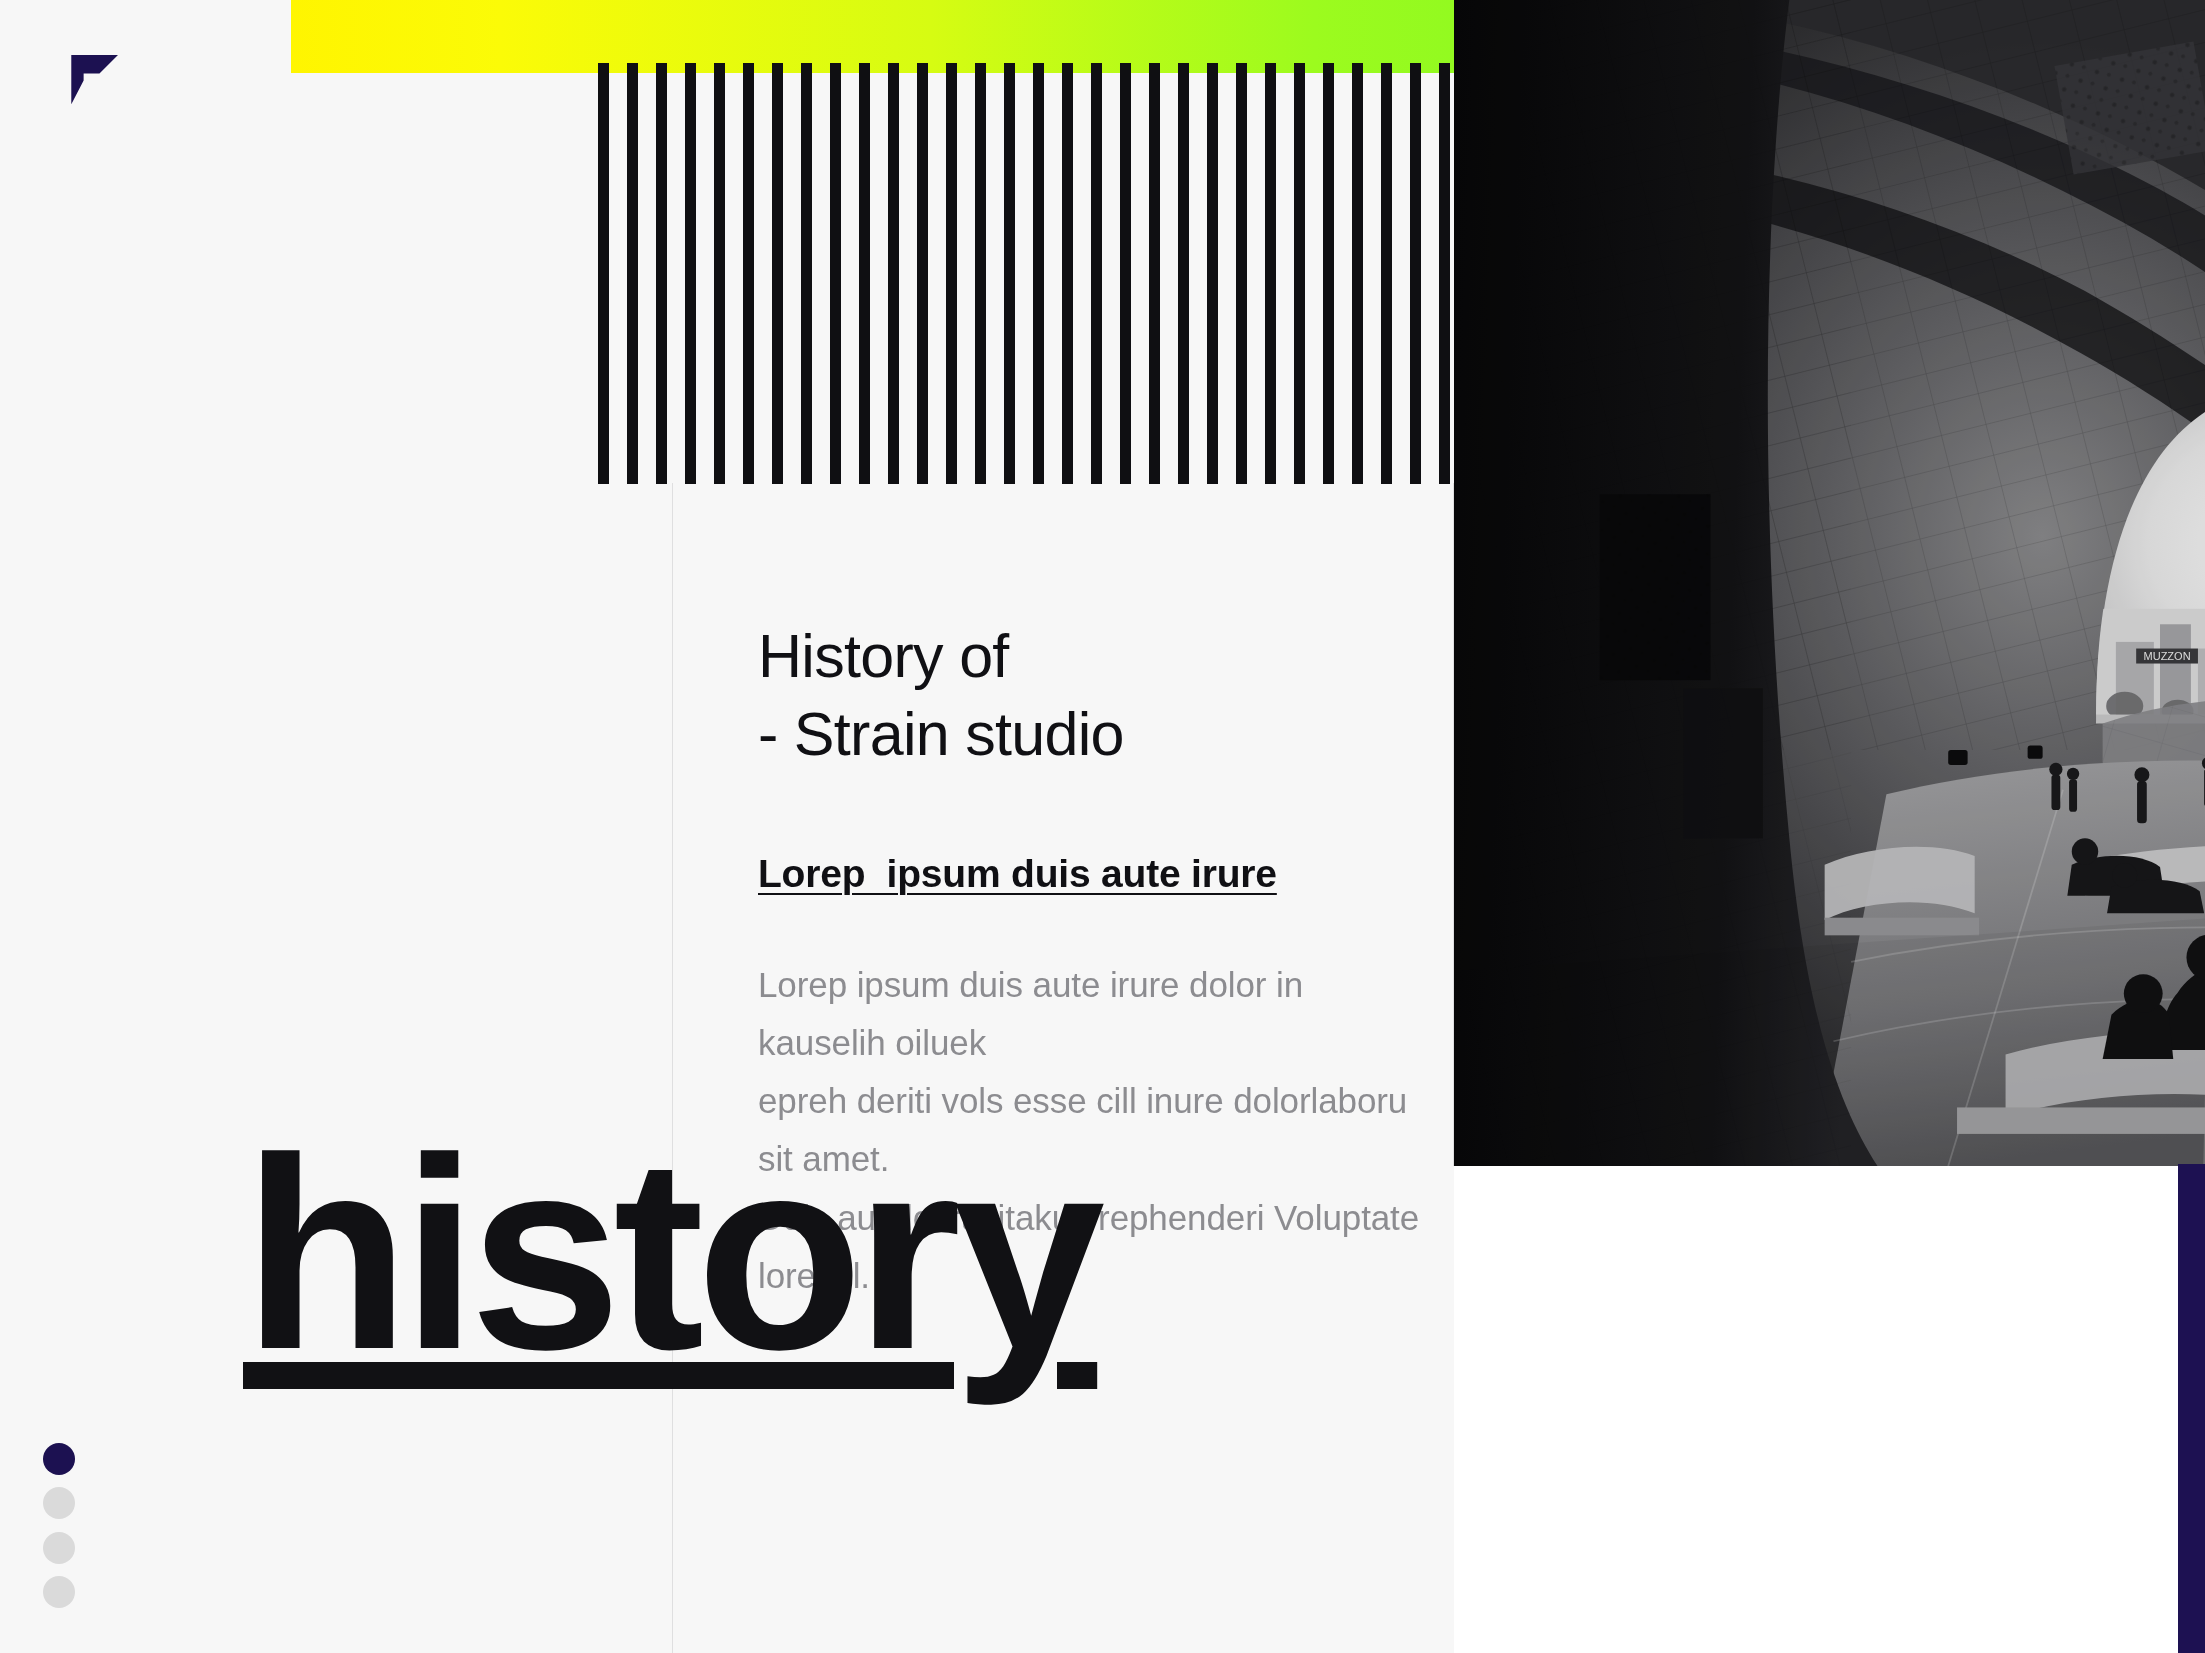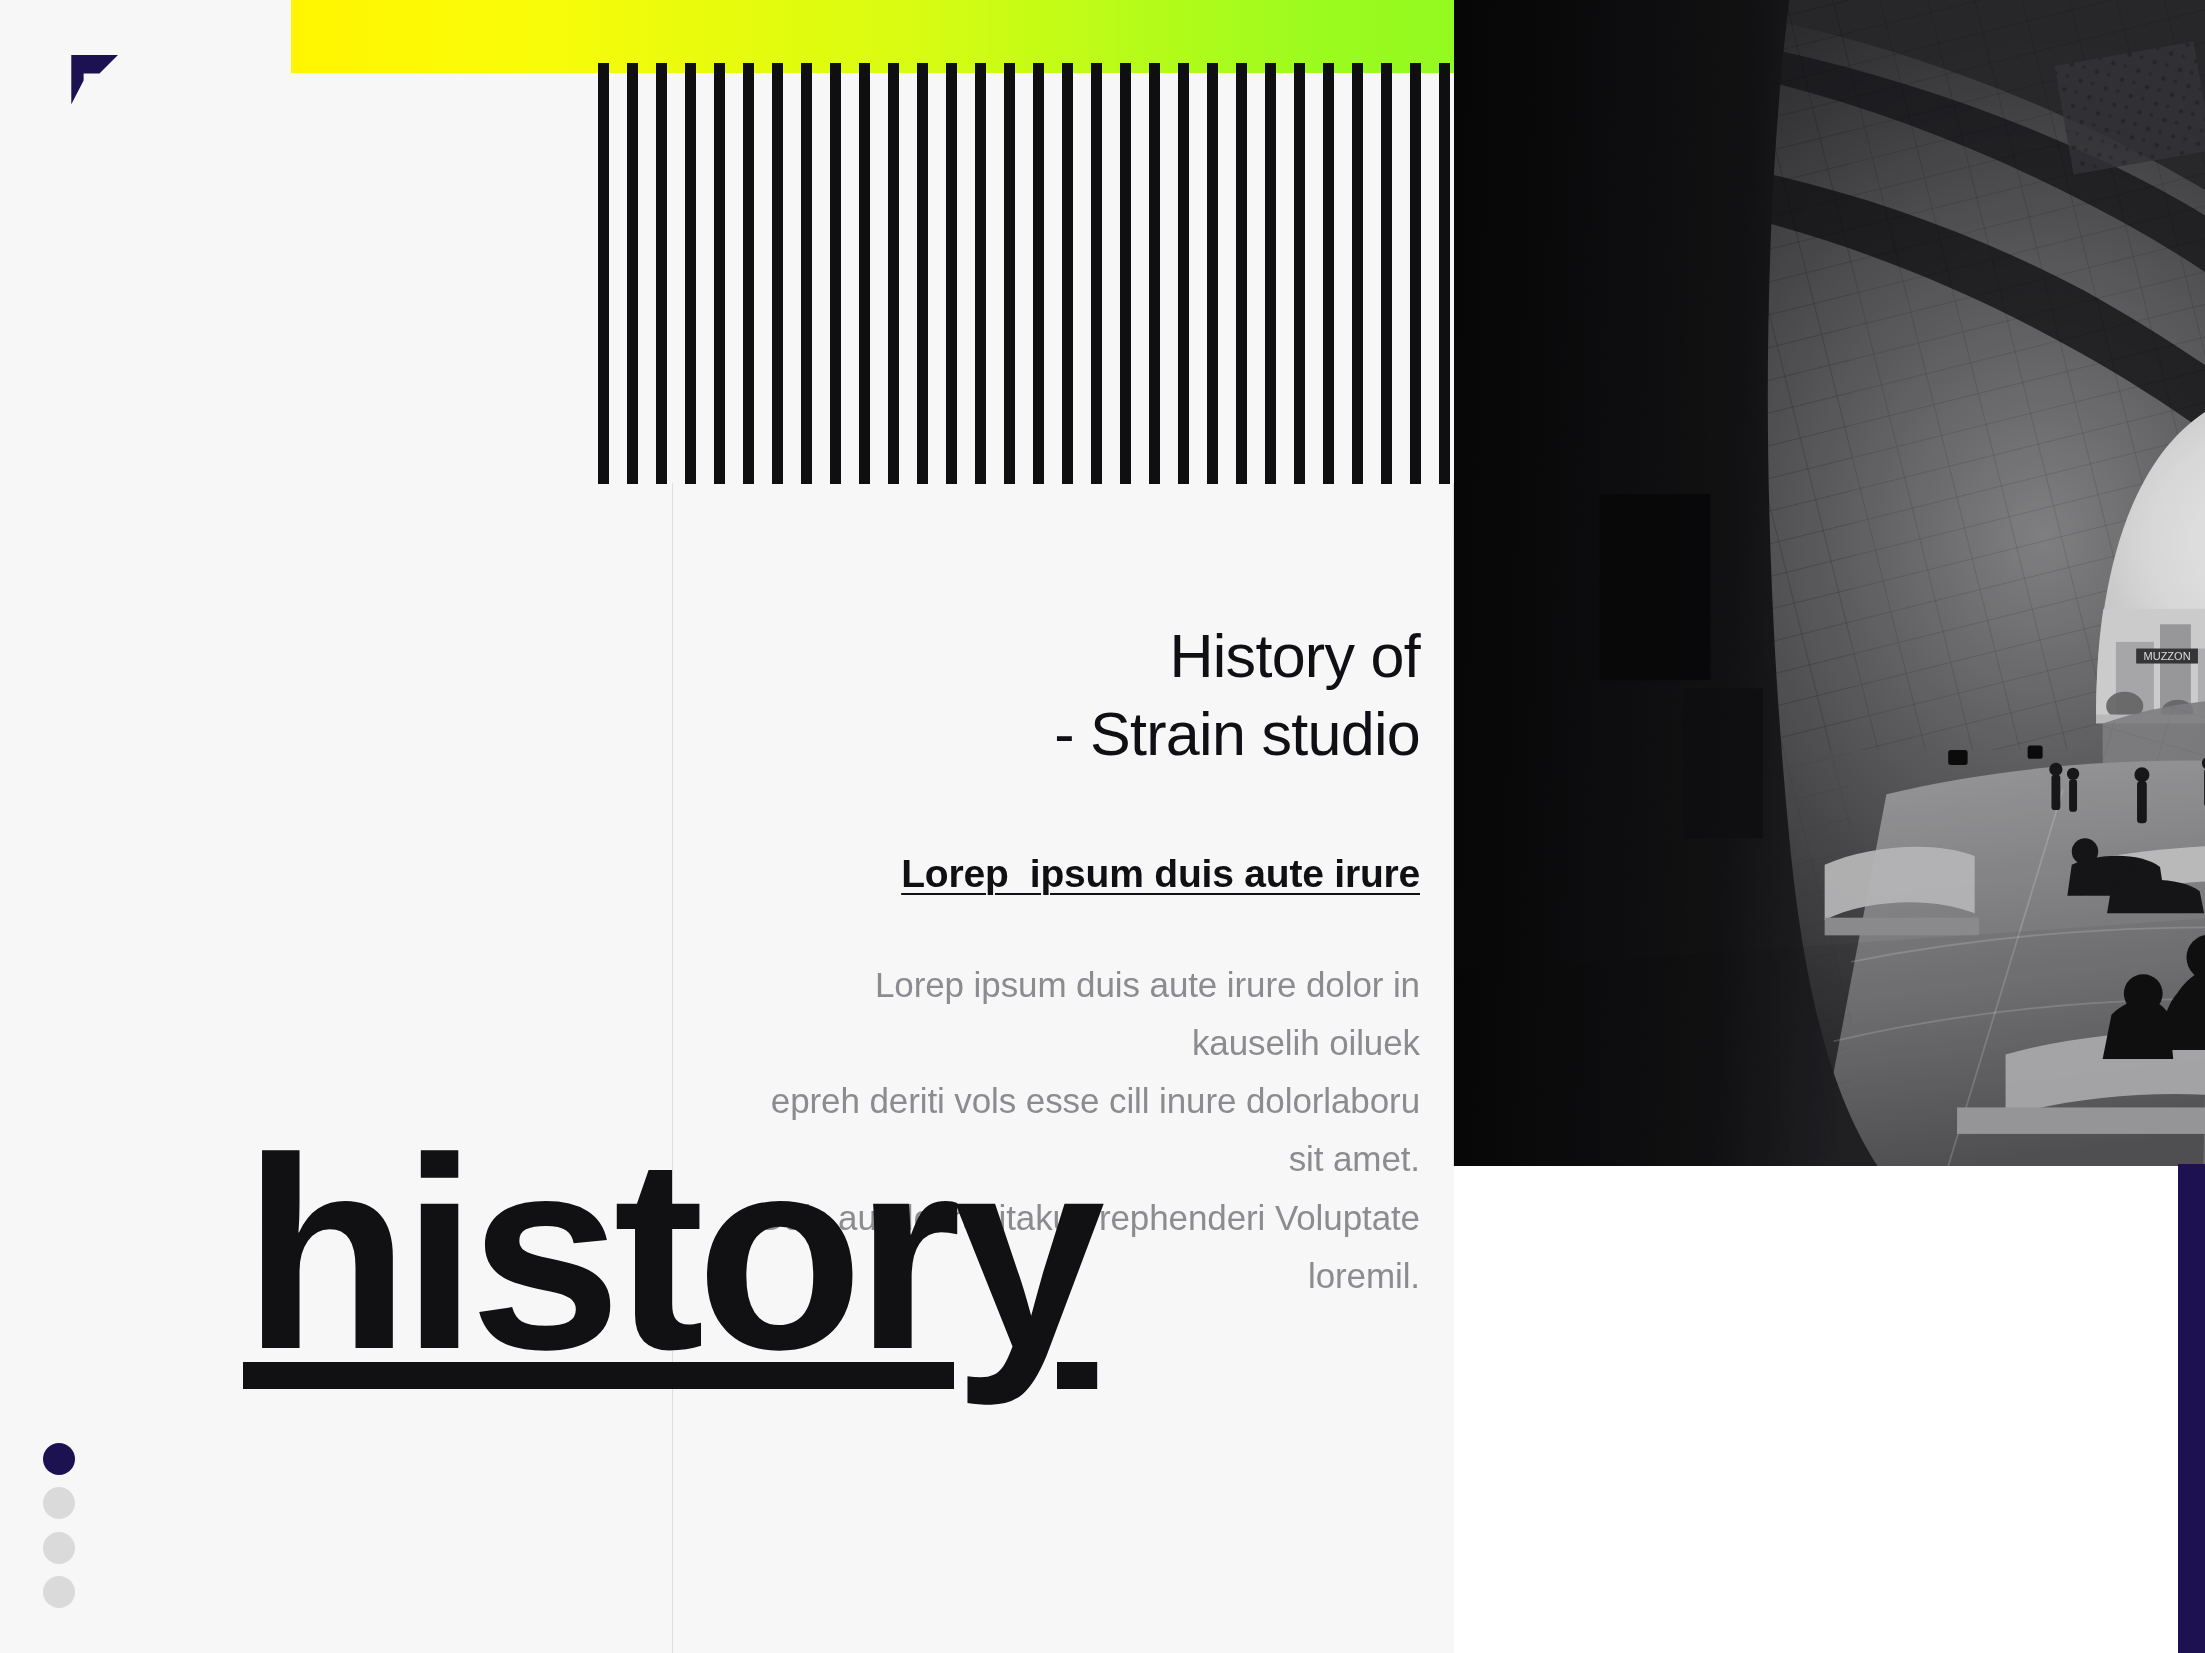--- a/index.html
+++ b/index.html
@@ -82,21 +82,20 @@
     background: #0c0c0d;
   }
   .photo svg { display: block; width: 100%; height: 100%; }
 
   
   .text-col {
     position: absolute;
     left: 758px;
     top: 617px;
     width: 662px;
-    text-align: right;
   }
   .slide-title {
     font-size: 61px;
     line-height: 1.28;
     font-weight: 400;
     color: #101014;
     letter-spacing: -0.7px;
     margin: 0;
     white-space: pre-line;
   }

